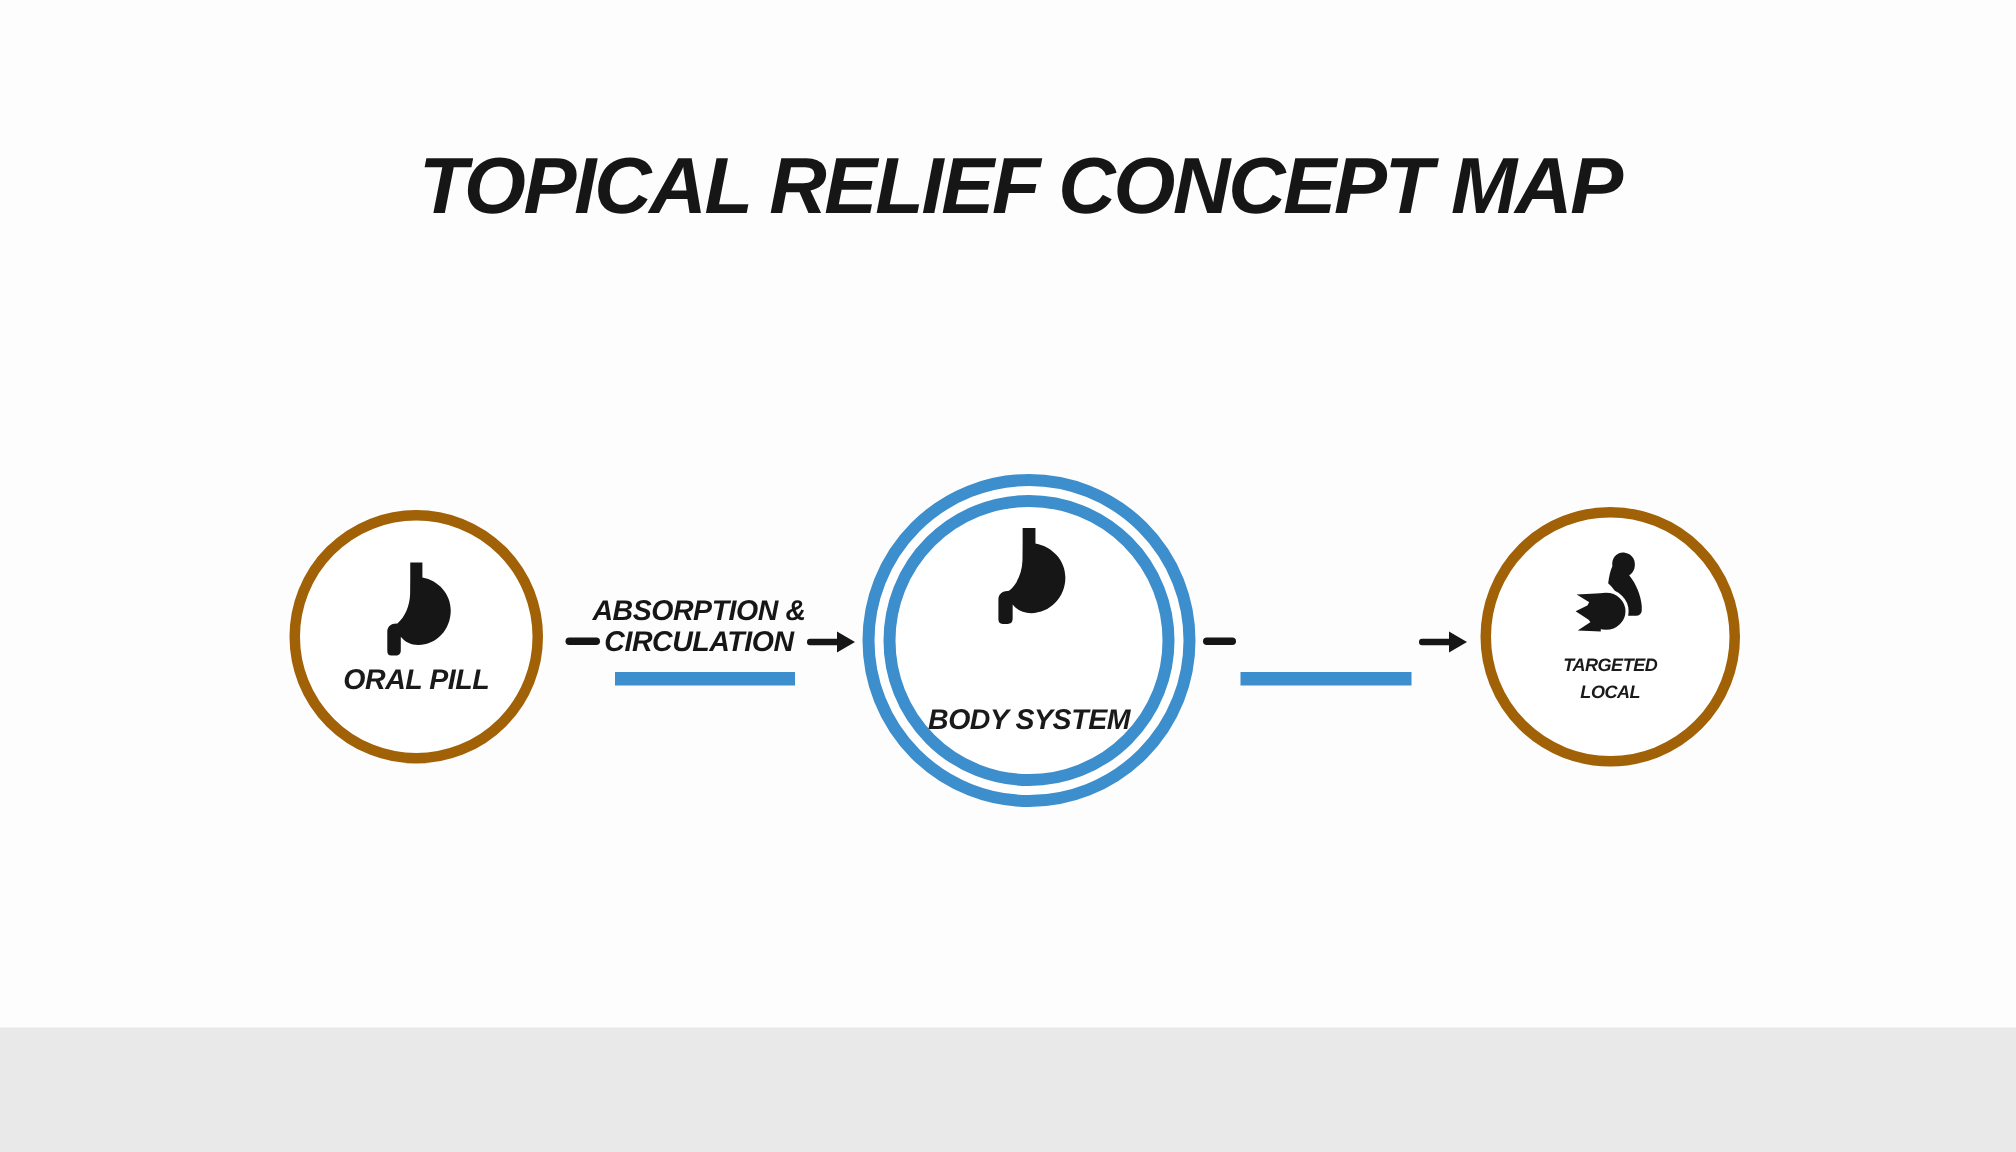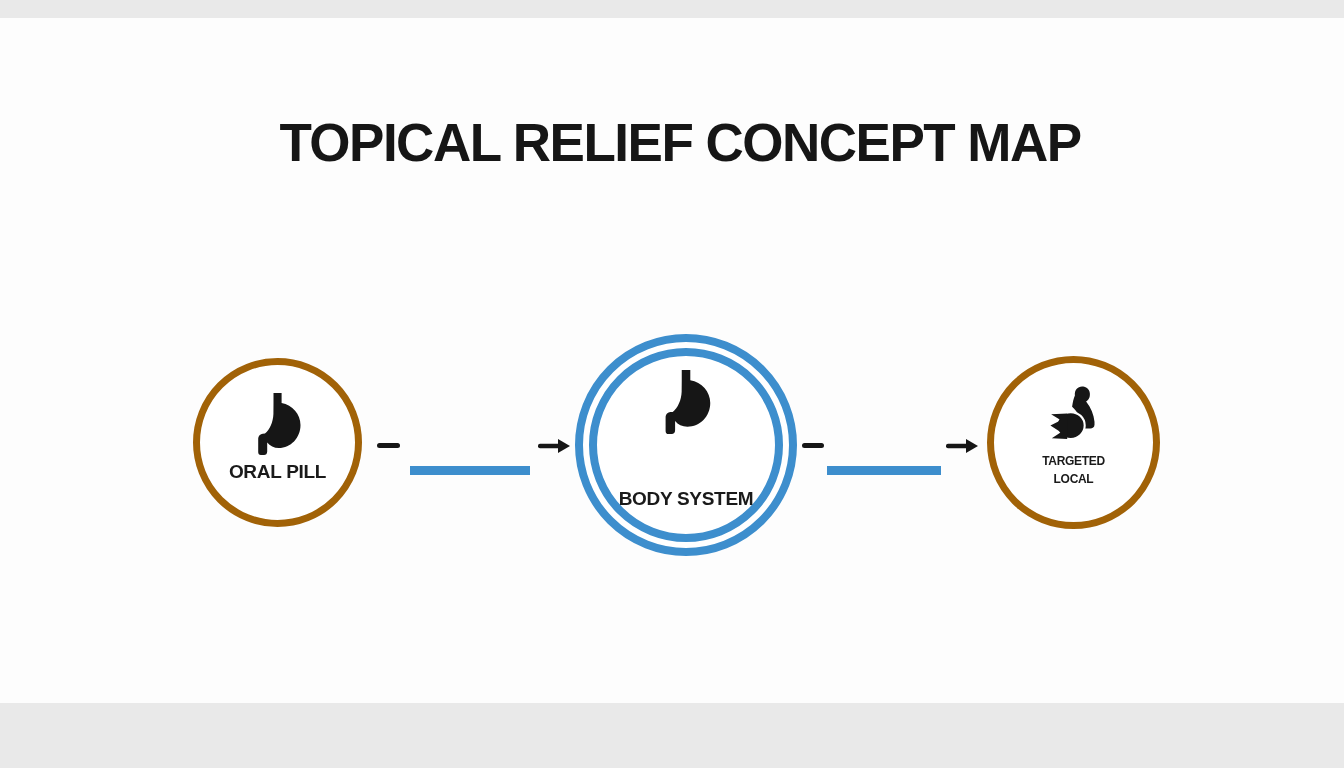--- a/index.html
+++ b/index.html
@@ -1,19 +1,19 @@
 <!DOCTYPE html>
 <html><head>
 <meta charset="utf-8">
 <style>
   html,body{margin:0;padding:0;}
   body{font-family:"Liberation Sans",sans-serif;background:#e9e9e9;}
   .canvas{
     position:relative;width:1344px;height:685px;background:#fdfdfd;
-    overflow:hidden;margin:18px auto;color:#161616;
+    overflow:hidden;margin:0 auto;color:#161616;font-style:italic;
   }
   .title{
     position:absolute;left:16px;right:0;top:98px;text-align:center;
     font-size:53px;font-weight:700;letter-spacing:-1.5px;color:#161616;
     line-height:1;white-space:nowrap;
   }
   .node{
     position:absolute;border-radius:50%;background:#ffffff;
     display:flex;flex-direction:column;align-items:center;justify-content:center;
     box-sizing:border-box;
@@ -70,20 +70,21 @@
   <div class="node black pad-up" style="left:987px;top:338px;width:173px;height:173px;">
     <svg class="icon-svg" width="63" height="60" viewBox="0 0 90 80" preserveAspectRatio="none" aria-hidden="true">
       <path fill="#161616" d="M47 14 C46 6 52 1 59 2 C66 3 70 9 68 16 C67 19 65 21 63 22 C70 30 74 40 75 49 L75 53 C75 56.5 72 58 69 58 L59 58 C57 46 51 36 43 29 C44 23 45 18 47 14 Z"></path>
       <ellipse cx="41" cy="54" rx="20" ry="18" fill="#161616" stroke="#ffffff" stroke-width="3"></ellipse>
       <path fill="#161616" d="M13 39 L36 38 L36 72 L14 71 L27 63 L12 54 L27 47 Z"></path>
     </svg>
     <div class="node-label small"><span>TARGETED</span><br><span>LOCAL</span></div>
   </div>
 
   <div class="dash" style="left:377px;top:425px;width:23px;"></div>
+  <div class="conn-label" style="left:391px;top:397px;"><span>ABSORPTION &amp;</span><br><span>CIRCULATION</span></div>
   <svg class="arrow" style="left:538px;top:419px;" width="32" height="18" viewBox="0 0 32 18" aria-hidden="true">
     <rect x="0" y="6.8" width="23" height="4.4" rx="2" fill="#161616"></rect>
     <polygon points="20,2 32,9 20,16" fill="#161616"></polygon>
   </svg>
   <div class="bar" style="left:410px;top:448px;width:120px;"></div>
 
   <div class="dash" style="left:802px;top:425px;width:22px;"></div>
   <svg class="arrow" style="left:946px;top:419px;" width="32" height="18" viewBox="0 0 32 18" aria-hidden="true">
     <rect x="0" y="6.8" width="23" height="4.4" rx="2" fill="#161616"></rect>
     <polygon points="20,2 32,9 20,16" fill="#161616"></polygon>

